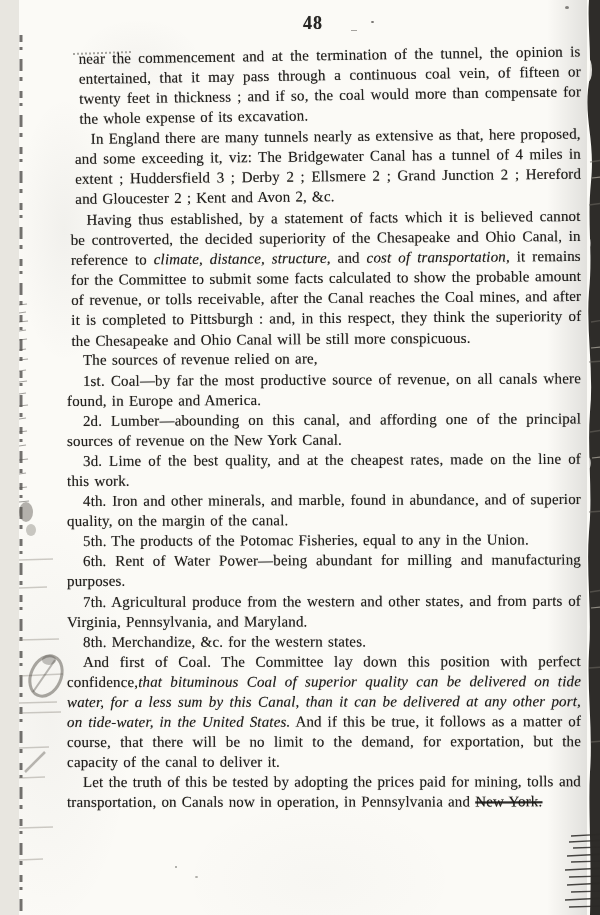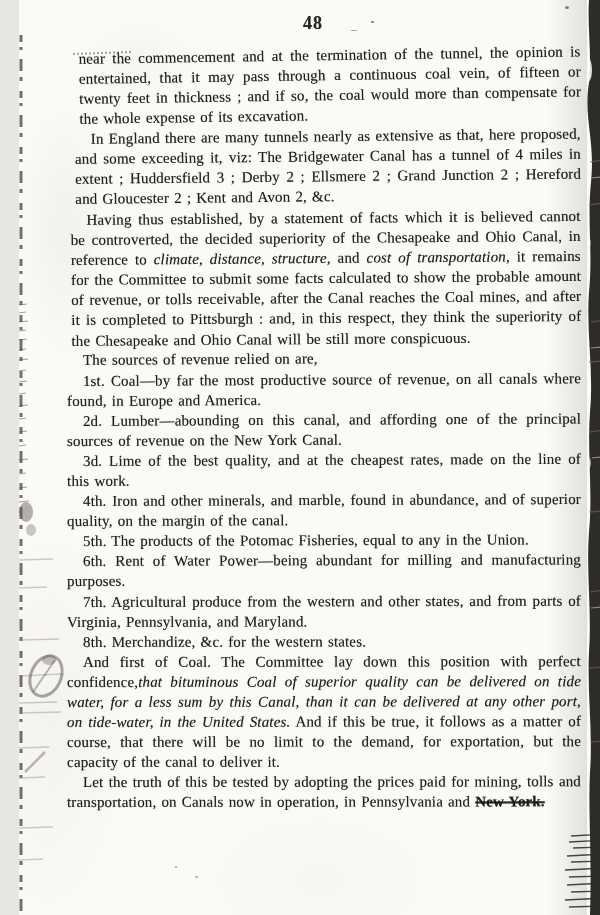--- a/index.html
+++ b/index.html
@@ -54,21 +54,21 @@
   .para:nth-of-type(7){transform:rotate(-0.25deg);}
   .para:nth-of-type(8){transform:rotate(-0.22deg);}
   .para:nth-of-type(9){transform:rotate(-0.2deg);}
   .para:nth-of-type(10){transform:rotate(-0.18deg);}
   .para:nth-of-type(11){transform:rotate(-0.15deg);}
   .para:nth-of-type(12){transform:rotate(-0.12deg);}
   .para:nth-of-type(13){transform:rotate(-0.1deg);}
   .para:nth-of-type(14){transform:rotate(-0.08deg);}
   .it{font-style:italic;}
   .bd{
-    font-weight:bold;
+    font-weight:normal;
     text-decoration:line-through;
     text-decoration-thickness:1.5px;
     text-decoration-color:rgba(25,24,22,0.8);
   }
   .binding-right{position:absolute;top:0;left:540px;width:60px;height:915px;}
   .edge-left{position:absolute;top:0;left:0;width:120px;height:915px;}
   .dotted-artifact{
     position:absolute;top:52px;left:54px;width:58px;height:0;
     border-top:2px dotted rgba(95,92,86,0.55);
     transform:rotate(-2deg);

